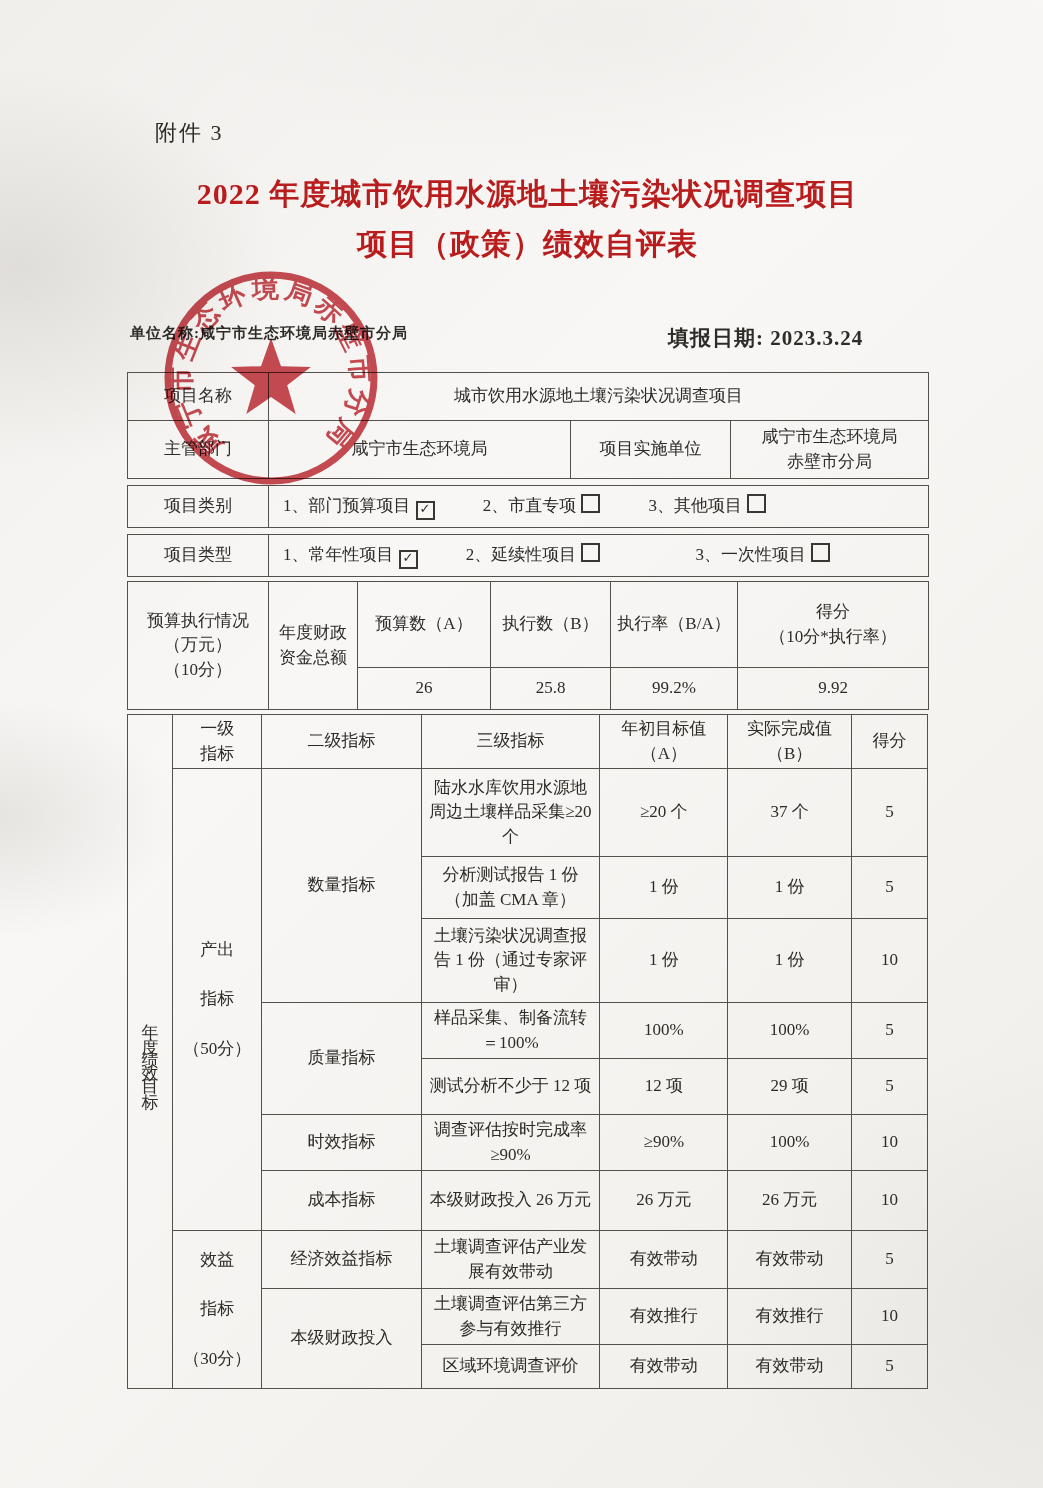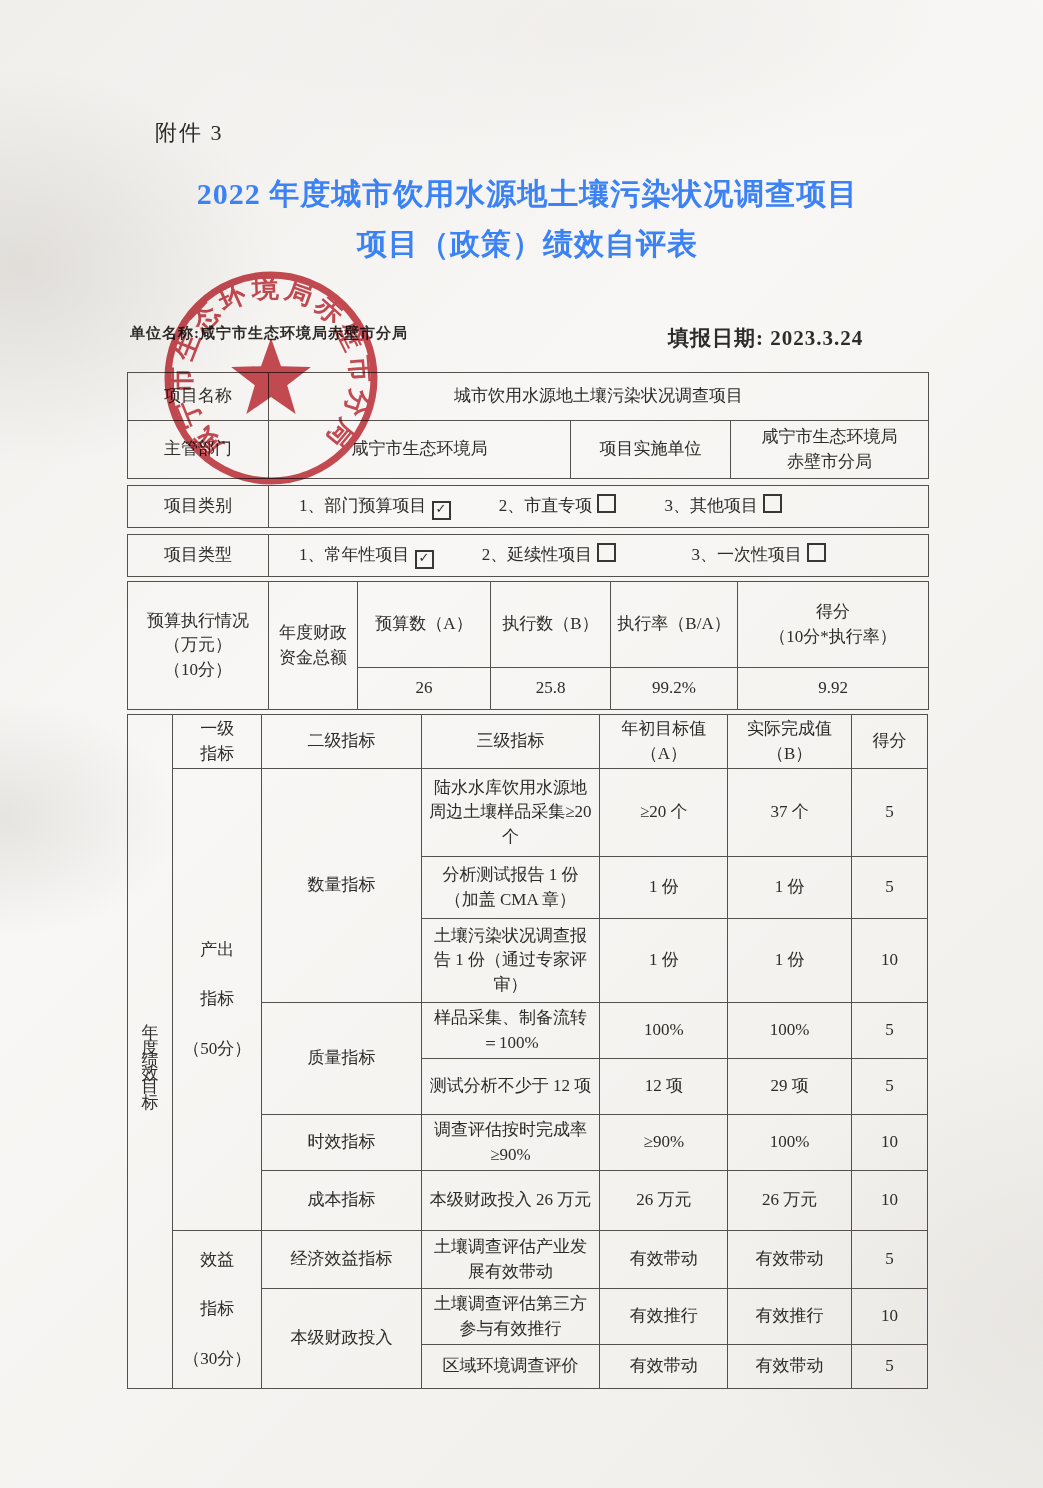--- a/index.html
+++ b/index.html
@@ -9,41 +9,41 @@
     color:#2e2b28;
     background:
       radial-gradient(ellipse 420px 320px at 2% 18%, rgba(175,170,162,0.28), transparent 62%),
       radial-gradient(ellipse 300px 200px at 0% 55%, rgba(170,165,158,0.22), transparent 60%),
       radial-gradient(ellipse 520px 420px at 100% 88%, rgba(195,191,184,0.18), transparent 62%),
       radial-gradient(ellipse 600px 200px at 60% 2%, rgba(210,206,199,0.15), transparent 70%),
       linear-gradient(135deg,#f1efec 0%,#f8f7f5 38%,#f4f2ef 72%,#efede9 100%);
   }
   .abs{position:absolute;}
   #attachment{left:155px;top:118px;font-size:22px;letter-spacing:2px;text-align:right;}
-  .title{left:127px;width:801px;text-align:center;font-weight:bold;font-size:30px;letter-spacing:1px;color:#3b82f6;}
+  .title{left:127px;width:801px;text-align:center;font-weight:bold;font-size:30px;letter-spacing:1px;color:#b91c1c;}
   #title1{top:174px;}
   #title2{top:224px;}
   #unitline{left:130px;top:324px;font-size:15px;font-weight:bold;letter-spacing:1px;}
   #dateline{left:668px;top:324px;font-size:21px;font-weight:bold;letter-spacing:1px;}
   #sheet{left:127px;top:372px;width:735px;}
   table{border-collapse:collapse;table-layout:fixed;width:801px;}
   td{border:1px solid #55504b;text-align:center;vertical-align:middle;
      font-size:17px;padding:2px 4px;line-height:1.45;overflow:hidden;}
   .ml{white-space:pre-line;}
-  .left{text-align:left;padding-left:30px;}
+  .left{text-align:left;padding-left:14px;}
   .gap6{margin-top:6px;}
   .gap4{margin-top:4px;}
   .vert{writing-mode:vertical-lr;text-orientation:upright;letter-spacing:14px;
         margin:0 auto;line-height:1;}
   .cb{display:inline-block;width:15px;height:15px;border:2px solid #3a3733;
       margin-left:5px;vertical-align:-2px;text-align:center;line-height:12px;
       font-size:13px;font-weight:bold;font-family:"DejaVu Sans",sans-serif;padding:0;}
   .opt{margin-right:44px;}
   .opt.last{margin-right:0;}
-  .optwide{margin-right:71px;}
+  .optwide{margin-right:91px;}
   #seal{left:157px;top:264px;width:228px;height:228px;opacity:.88;mix-blend-mode:multiply;pointer-events:none;}
 </style>
 </head>
 <body>
 
 <div class="abs" id="attachment">附件 3</div>
 <div class="abs title" id="title1">2022 年度城市饮用水源地土壤污染状况调查项目</div>
 <div class="abs title" id="title2">项目（政策）绩效自评表</div>
 
 <div class="abs" id="unitline">

